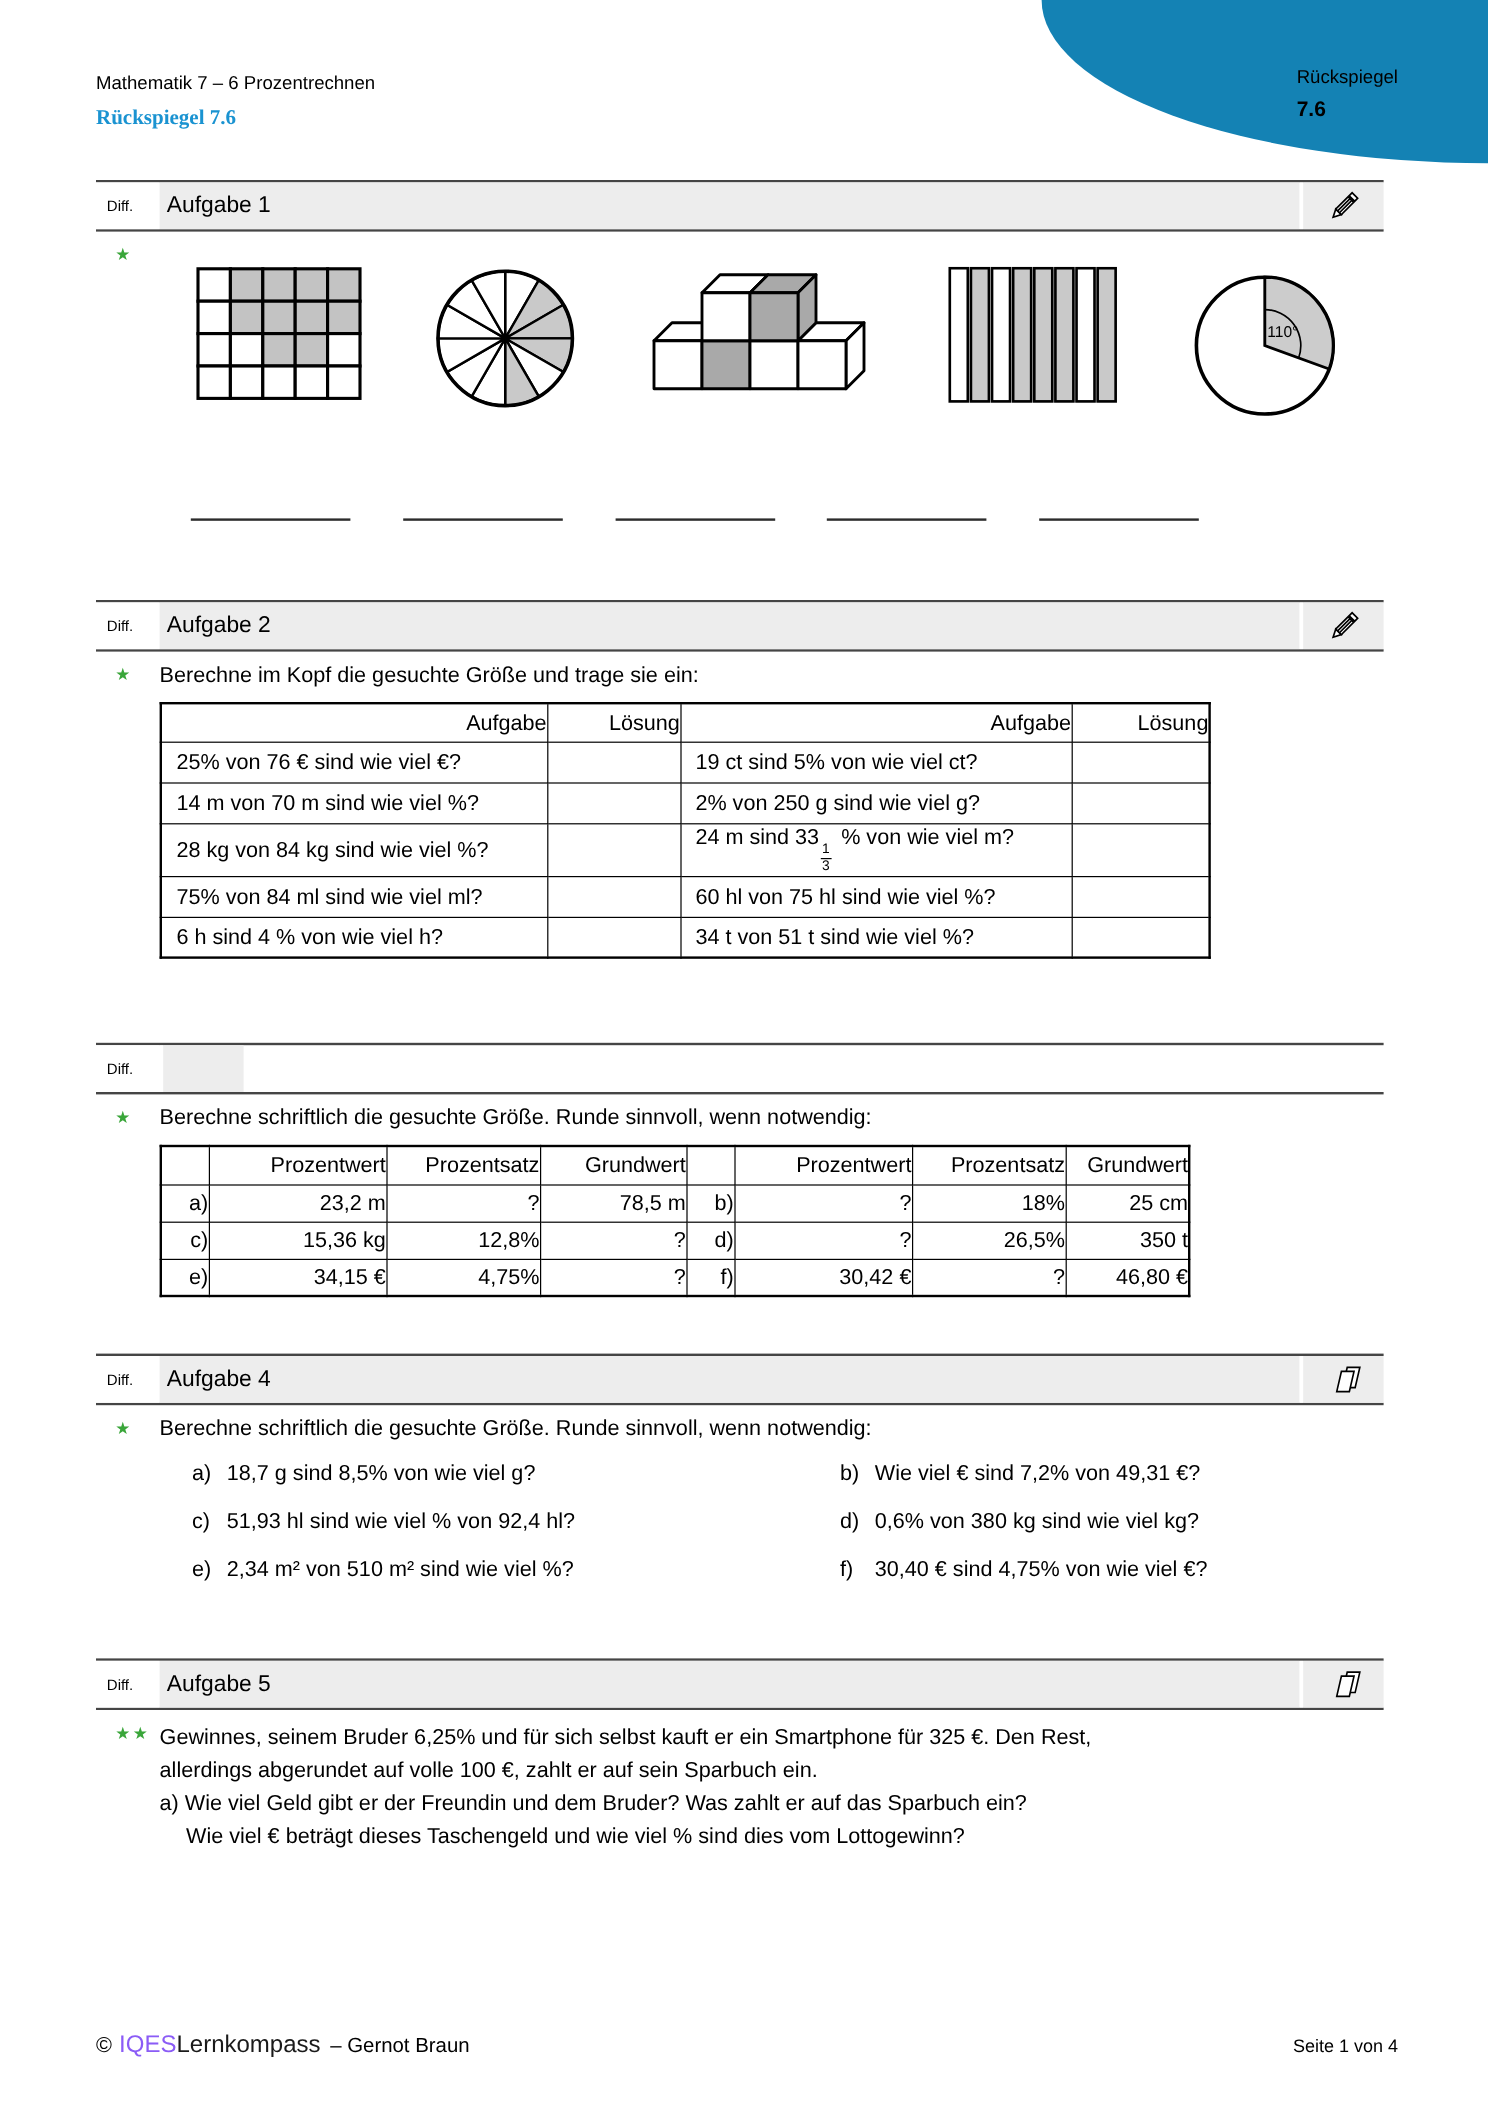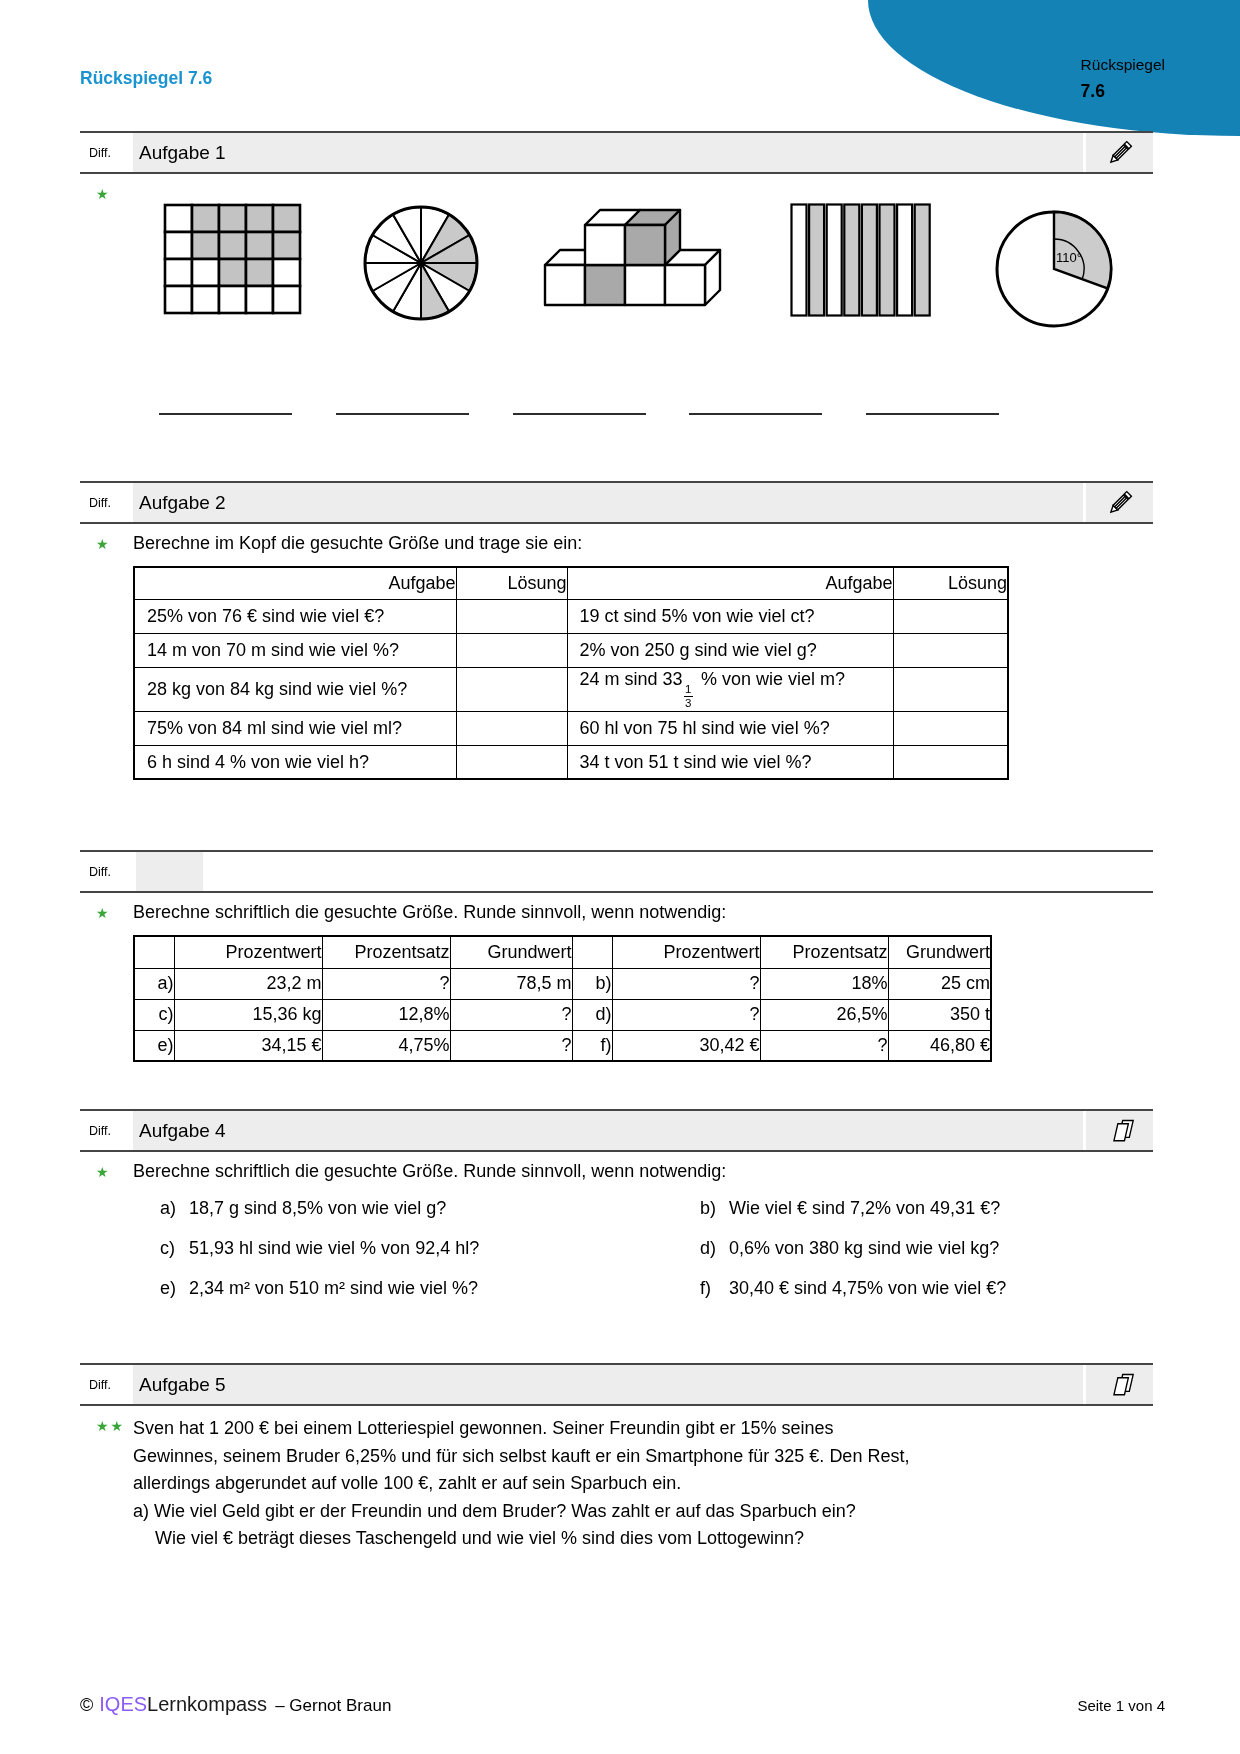--- a/index.html
+++ b/index.html
@@ -82,21 +82,22 @@
 
   <div class="corner" style="background: rgb(20, 130, 180);"></div>
   <div class="corner-text">
     <span class="corner-label">Rückspiegel</span>
     <span class="corner-number">7.6</span>
   </div>
 
   <div class="content">
 
     <div>
-      <div class="h2" style="color: rgb(26, 147, 209);">Rückspiegel 7.6</div>
+      <div class="h1">Mathematik 7 – 6 Prozentrechnen</div>
+      <div class="h2" style="color: rgb(26, 147, 209); font-family: Liberation Serif, serif;">Rückspiegel 7.6</div>
     </div>
 
     <div class="section s1">
       <div class="bar">
         <div class="diff">Diff.</div>
         <div class="bar-main">Aufgabe 1</div>
         <div class="bar-sep"></div>
         <div class="bar-icon">
           <svg viewBox="0 0 24 24" width="30" height="28">
             <g transform="rotate(-45 12 12)" fill="#fff" stroke="#000" stroke-width="1.2">
@@ -407,21 +408,20 @@
             </g>
           </svg>
         </div>
       </div>
       <div class="task">
         <div class="star-col">
           <span class="star" style="color: rgb(58, 166, 58);">★★</span>
         </div>
         <div class="task-body">
           <div class="story">
-            <div>Sven hat 1 200 € bei einem Lotteriespiel gewonnen. Seiner Freundin gibt er 15% seines</div>
             <div>Gewinnes, seinem Bruder 6,25% und für sich selbst kauft er ein Smartphone für 325 €. Den Rest,</div>
             <div>allerdings abgerundet auf volle 100 €, zahlt er auf sein Sparbuch ein.</div>
             <div>a) Wie viel Geld gibt er der Freundin und dem Bruder? Was zahlt er auf das Sparbuch ein?</div>
             <div class="indent">Wie viel € beträgt dieses Taschengeld und wie viel % sind dies vom Lottogewinn?</div>
           </div>
         </div>
       </div>
     </div>
 
   </div>

